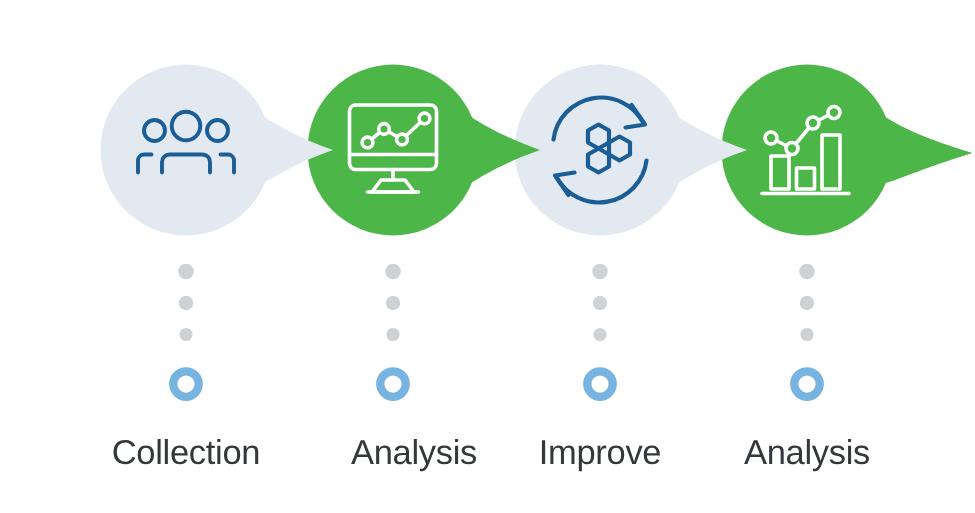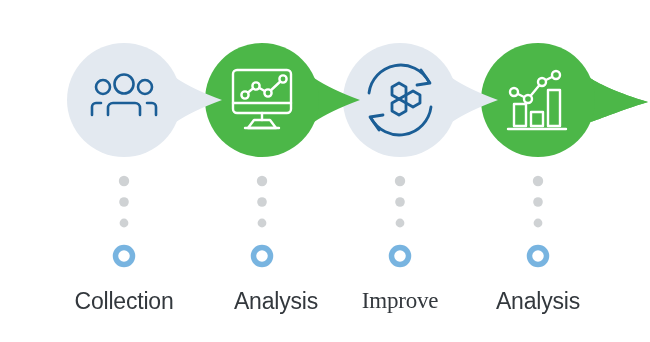--- a/index.html
+++ b/index.html
@@ -152,16 +152,16 @@
     <g>
       <circle cx="538" cy="181" r="5.2" fill="#cfd2d4"></circle>
       <circle cx="538" cy="202" r="4.8" fill="#cfd2d4"></circle>
       <circle cx="538" cy="223" r="4.4" fill="#cfd2d4"></circle>
       <circle cx="538" cy="256" r="8.5" fill="none" stroke="#78b4e0" stroke-width="5.5"></circle>
     </g>
   </svg>
 
   <div class="step-label" style="left:124px; top:288px;">Collection</div>
   <div class="step-label" style="left:276px; top:288px;">Analysis</div>
-  <div class="step-label" style="left:400px; top:288px;font-family:Liberation Serif, serif;">Improve</div>
+  <div class="step-label" style="left:400px; top:288px;">Improve</div>
   <div class="step-label" style="left:538px; top:288px;">Analysis</div>
 
 </div>
 
 </body></html>

